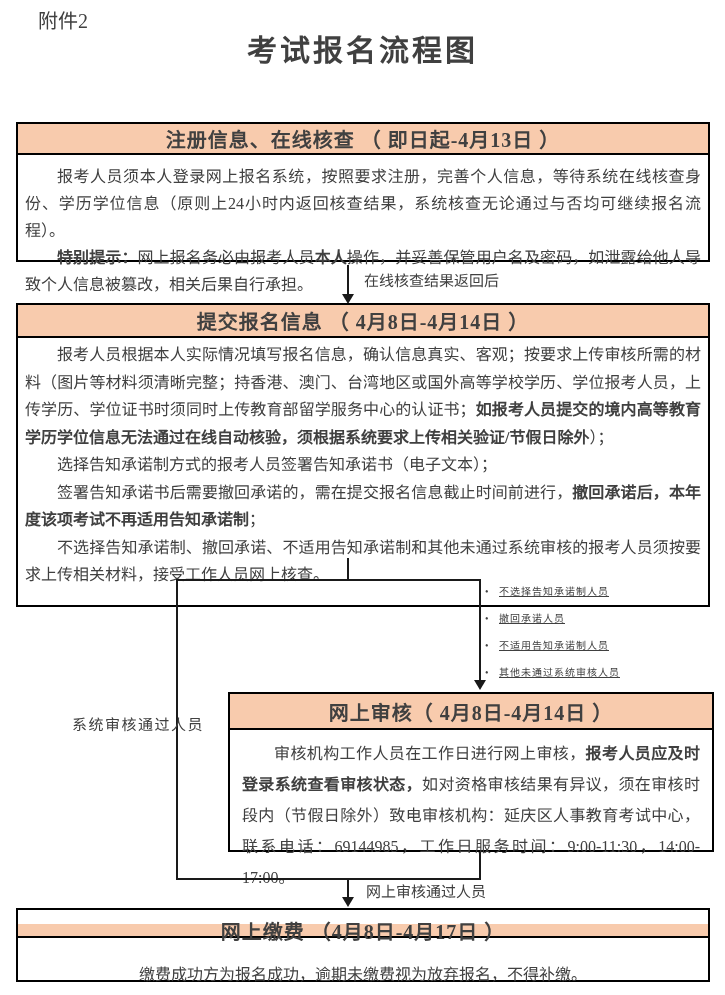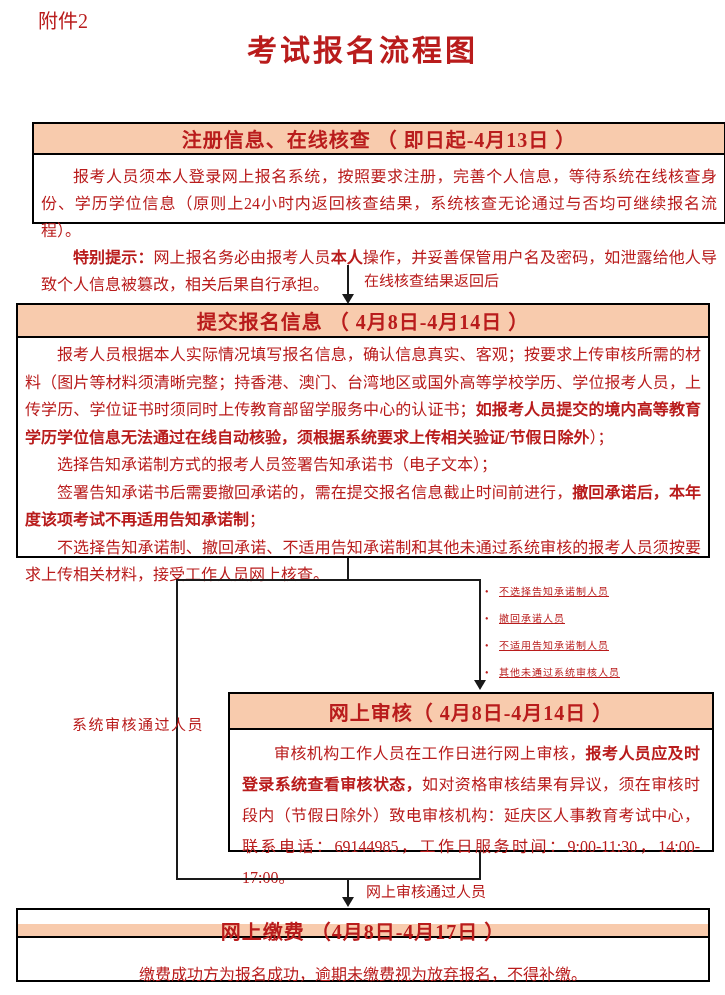--- a/index.html
+++ b/index.html
@@ -1,18 +1,18 @@
 <!DOCTYPE html>
 <html lang="zh-CN"><head>
 <meta charset="utf-8">
 <style>
   html,body{margin:0;padding:0;background:#ffffff;}
   .page{
     position:relative;width:725px;height:995px;background:#ffffff;
-    font-family:"Liberation Serif","DejaVu Serif",serif;color:#b91c1c;overflow:hidden;
+    font-family:"Liberation Serif","DejaVu Serif",serif;color:#404040;overflow:hidden;
   }
   .attachment{position:absolute;left:38px;top:5px;font-size:20px;}
   .title{position:absolute;left:0;top:26px;width:100%;margin:0;text-align:center;
     font-size:30px;font-weight:bold;letter-spacing:3px;}
   .box{position:absolute;border:2px solid #000;background:#fff;box-sizing:border-box;}
   .box-header{background:#F8CBAD;border-bottom:2px solid #000;text-align:center;
     font-weight:bold;font-size:20px;display:flex;align-items:center;justify-content:center;
     letter-spacing:1px;box-sizing:border-box;}
   .box-body{box-sizing:border-box;}
   .bp{margin:0;text-indent:2em;text-align:justify;}
@@ -34,33 +34,33 @@
   .pass-label{left:28px;top:713px;letter-spacing:1.5px;margin-left:44px;}
 </style>
 </head>
 <body>
 
 <div class="page">
 
   <div class="attachment">附件2</div>
   <h1 class="title">考试报名流程图</h1>
 
-  <div class="box b1" style="left:32px;top:122px;width:694px;height:102px;">
+  <div class="box b1" style="left:16px;top:122px;width:694px;height:140px;">
     <div class="box-header">注册信息、在线核查 （ 即日起-4月13日 ）</div>
     <div class="box-body">
       <p class="bp">报考人员须本人登录网上报名系统，按照要求注册，完善个人信息，等待系统在线核查身份、学历学位信息（原则上24小时内返回核查结果，系统核查无论通过与否均可继续报名流程）。</p>
       <p class="bp"><b>特别提示：</b><span>网上报名务必由报考人员</span><b>本人</b><span>操作，并妥善保管用户名及密码，如泄露给他人导致个人信息被篡改，相关后果自行承担。</span></p>
     </div>
   </div>
 
   <div class="line" style="left:347px;top:265px;width:2px;height:30px;"></div>
   <div class="arrowhead" style="left:342px;top:294px;"></div>
   <div class="flow-label" style="left:364px;top:269px;">在线核查结果返回后</div>
 
-  <div class="box b2" style="left:16px;top:303px;width:694px;height:255px;">
+  <div class="box b2" style="left:16px;top:303px;width:694px;height:304px;">
     <div class="box-header">提交报名信息 （ 4月8日-4月14日 ）</div>
     <div class="box-body">
       <p class="bp"><span>报考人员根据本人实际情况填写报名信息，确认信息真实、客观；按要求上传审核所需的材料（图片等材料须清晰完整；持香港、澳门、台湾地区或国外高等学校学历、学位报考人员，上传学历、学位证书时须同时上传教育部留学服务中心的认证书；</span><b>如报考人员提交的境内高等教育学历学位信息无法通过在线自动核验，须根据系统要求上传相关验证/节假日除外</b><span>）；</span></p>
       <p class="bp">选择告知承诺制方式的报考人员签署告知承诺书（电子文本）；</p>
       <p class="bp"><span>签署告知承诺书后需要撤回承诺的，需在提交报名信息截止时间前进行，</span><b>撤回承诺后，本年度该项考试不再适用告知承诺制</b><span>；</span></p>
       <p class="bp">不选择告知承诺制、撤回承诺、不适用告知承诺制和其他未通过系统审核的报考人员须按要求上传相关材料，接受工作人员网上核查。</p>
     </div>
   </div>
 
   <div class="line" style="left:347px;top:558px;width:2px;height:23px;"></div>

